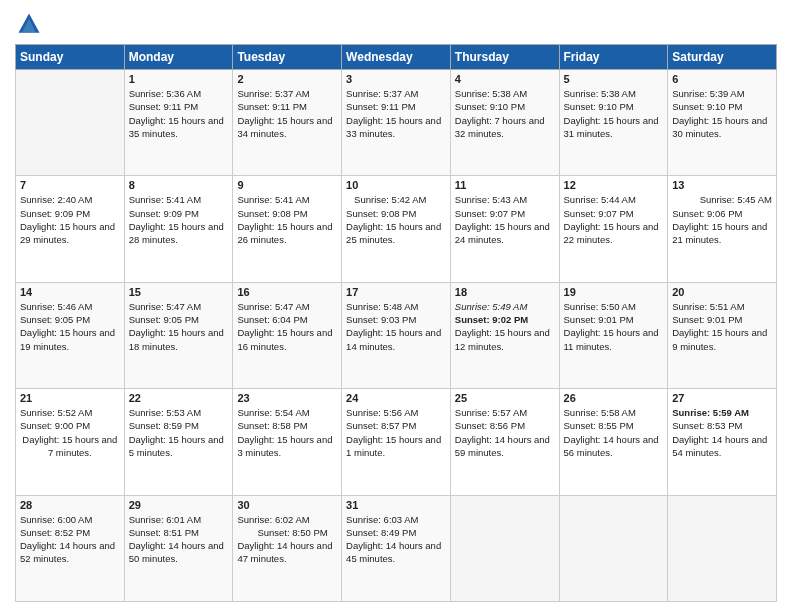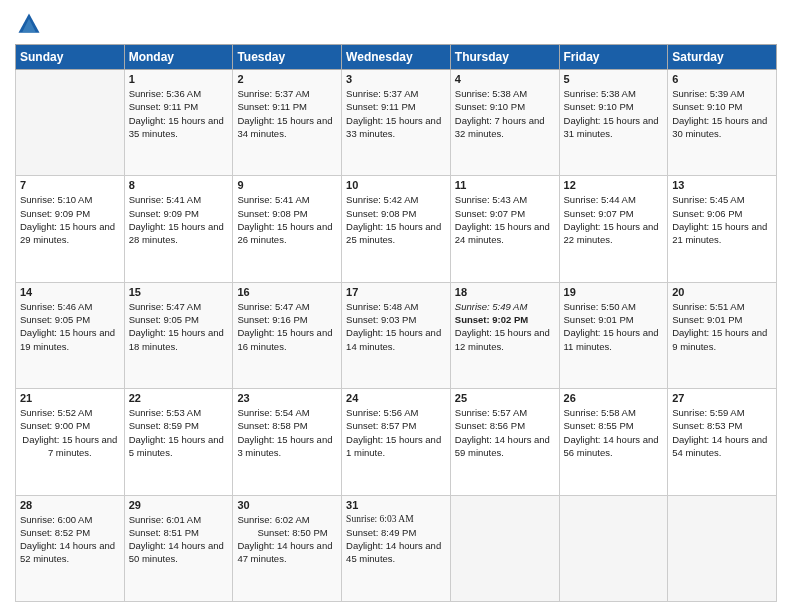--- a/index.html
+++ b/index.html
@@ -169,78 +169,78 @@
           <td>
             <span class="day-number">6</span>
             <div style="line-height: 1.4;">Sunrise: 5:39 AM</div>
             <div style="line-height: 1.4;">Sunset: 9:10 PM</div>
             <div style="line-height: 1.4;">Daylight: 15 hours and 30 minutes.</div>
           </td>
         </tr>
         <tr>
           <td>
             <span class="day-number">7</span>
-            <div style="line-height: 1.4;">Sunrise: 5:10 AM</div>
+            <div style="line-height: 1.4;">Sunrise: 2:40 AM</div>
             <div style="line-height: 1.4;">Sunset: 9:09 PM</div>
             <div style="line-height: 1.4;">Daylight: 15 hours and 29 minutes.</div>
           </td>
           <td>
             <span class="day-number">8</span>
             <div style="line-height: 1.4;">Sunrise: 5:41 AM</div>
             <div style="line-height: 1.4;">Sunset: 9:09 PM</div>
             <div style="line-height: 1.4;">Daylight: 15 hours and 28 minutes.</div>
           </td>
           <td>
             <span class="day-number">9</span>
             <div style="line-height: 1.4;">Sunrise: 5:41 AM</div>
             <div style="line-height: 1.4;">Sunset: 9:08 PM</div>
             <div style="line-height: 1.4;">Daylight: 15 hours and 26 minutes.</div>
           </td>
           <td>
             <span class="day-number">10</span>
-            <div style="line-height: 1.4;">Sunrise: 5:42 AM</div>
+            <div style="line-height: 1.4; margin-left: 8px;">Sunrise: 5:42 AM</div>
             <div style="line-height: 1.4;">Sunset: 9:08 PM</div>
             <div style="line-height: 1.4;">Daylight: 15 hours and 25 minutes.</div>
           </td>
           <td>
             <span class="day-number">11</span>
             <div style="line-height: 1.4;">Sunrise: 5:43 AM</div>
             <div style="line-height: 1.4;">Sunset: 9:07 PM</div>
             <div style="line-height: 1.4;">Daylight: 15 hours and 24 minutes.</div>
           </td>
           <td>
             <span class="day-number">12</span>
             <div style="line-height: 1.4;">Sunrise: 5:44 AM</div>
             <div style="line-height: 1.4;">Sunset: 9:07 PM</div>
             <div style="line-height: 1.4;">Daylight: 15 hours and 22 minutes.</div>
           </td>
           <td>
             <span class="day-number">13</span>
-            <div style="line-height: 1.4;">Sunrise: 5:45 AM</div>
+            <div style="line-height: 1.4; text-align: right;">Sunrise: 5:45 AM</div>
             <div style="line-height: 1.4;">Sunset: 9:06 PM</div>
             <div style="line-height: 1.4;">Daylight: 15 hours and 21 minutes.</div>
           </td>
         </tr>
         <tr>
           <td>
             <span class="day-number">14</span>
             <div style="line-height: 1.4;">Sunrise: 5:46 AM</div>
             <div style="line-height: 1.4;">Sunset: 9:05 PM</div>
             <div style="line-height: 1.4;">Daylight: 15 hours and 19 minutes.</div>
           </td>
           <td>
             <span class="day-number">15</span>
             <div style="line-height: 1.4;">Sunrise: 5:47 AM</div>
             <div style="line-height: 1.4;">Sunset: 9:05 PM</div>
             <div style="line-height: 1.4;">Daylight: 15 hours and 18 minutes.</div>
           </td>
           <td>
             <span class="day-number">16</span>
             <div style="line-height: 1.4;">Sunrise: 5:47 AM</div>
-            <div style="line-height: 1.4;">Sunset: 9:16 PM</div>
+            <div style="line-height: 1.4;">Sunset: 6:04 PM</div>
             <div style="line-height: 1.4;">Daylight: 15 hours and 16 minutes.</div>
           </td>
           <td>
             <span class="day-number">17</span>
             <div style="line-height: 1.4;">Sunrise: 5:48 AM</div>
             <div style="line-height: 1.4;">Sunset: 9:03 PM</div>
             <div style="line-height: 1.4;">Daylight: 15 hours and 14 minutes.</div>
           </td>
           <td>
             <span class="day-number">18</span>
@@ -293,21 +293,21 @@
             <div style="line-height: 1.4;">Daylight: 14 hours and 59 minutes.</div>
           </td>
           <td>
             <span class="day-number">26</span>
             <div style="line-height: 1.4;">Sunrise: 5:58 AM</div>
             <div style="line-height: 1.4;">Sunset: 8:55 PM</div>
             <div style="line-height: 1.4;">Daylight: 14 hours and 56 minutes.</div>
           </td>
           <td>
             <span class="day-number">27</span>
-            <div style="line-height: 1.4;">Sunrise: 5:59 AM</div>
+            <div style="line-height: 1.4; font-weight: bold;">Sunrise: 5:59 AM</div>
             <div style="line-height: 1.4;">Sunset: 8:53 PM</div>
             <div style="line-height: 1.4;">Daylight: 14 hours and 54 minutes.</div>
           </td>
         </tr>
         <tr>
           <td>
             <span class="day-number">28</span>
             <div style="line-height: 1.4;">Sunrise: 6:00 AM</div>
             <div style="line-height: 1.4;">Sunset: 8:52 PM</div>
             <div style="line-height: 1.4;">Daylight: 14 hours and 52 minutes.</div>
@@ -319,21 +319,21 @@
             <div style="line-height: 1.4;">Daylight: 14 hours and 50 minutes.</div>
           </td>
           <td>
             <span class="day-number">30</span>
             <div style="line-height: 1.4;">Sunrise: 6:02 AM</div>
             <div style="line-height: 1.4; margin-left: 20px;">Sunset: 8:50 PM</div>
             <div style="line-height: 1.4;">Daylight: 14 hours and 47 minutes.</div>
           </td>
           <td>
             <span class="day-number">31</span>
-            <div style="line-height: 1.4; font-family: Liberation Serif, serif;">Sunrise: 6:03 AM</div>
+            <div style="line-height: 1.4;">Sunrise: 6:03 AM</div>
             <div style="line-height: 1.4;">Sunset: 8:49 PM</div>
             <div style="line-height: 1.4;">Daylight: 14 hours and 45 minutes.</div>
           </td>
           <td class="cell-empty"></td>
           <td class="cell-empty"></td>
           <td class="cell-empty"></td>
         </tr>
       </tbody>
   </table>
 </div>

